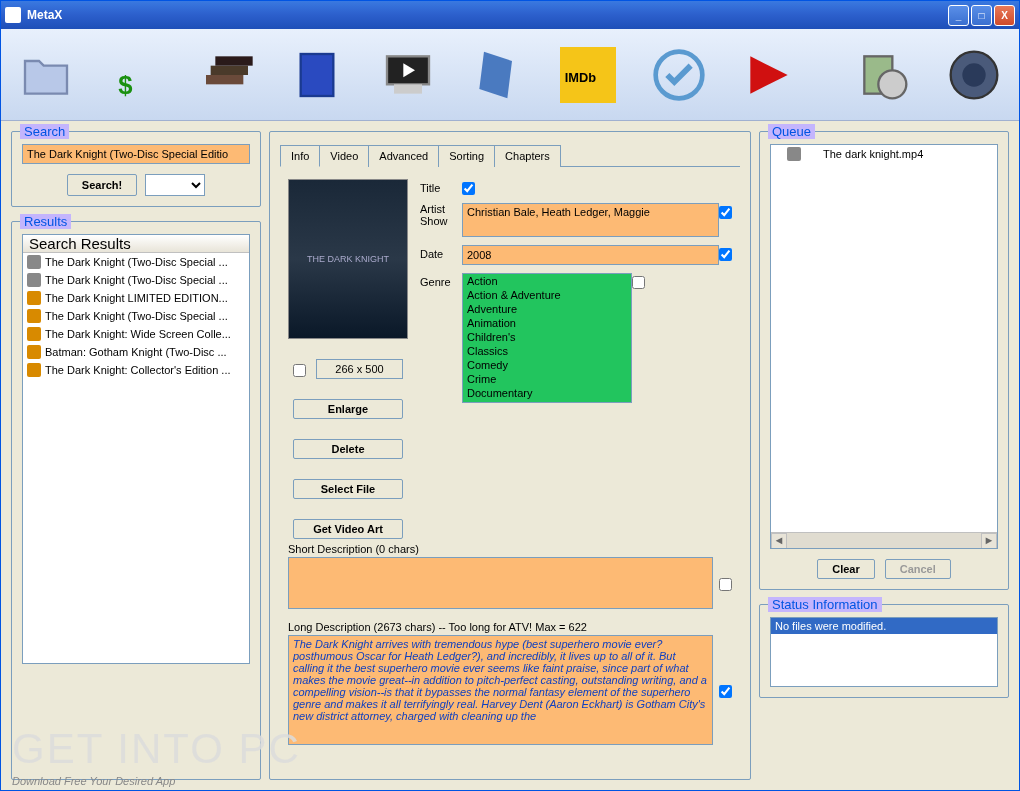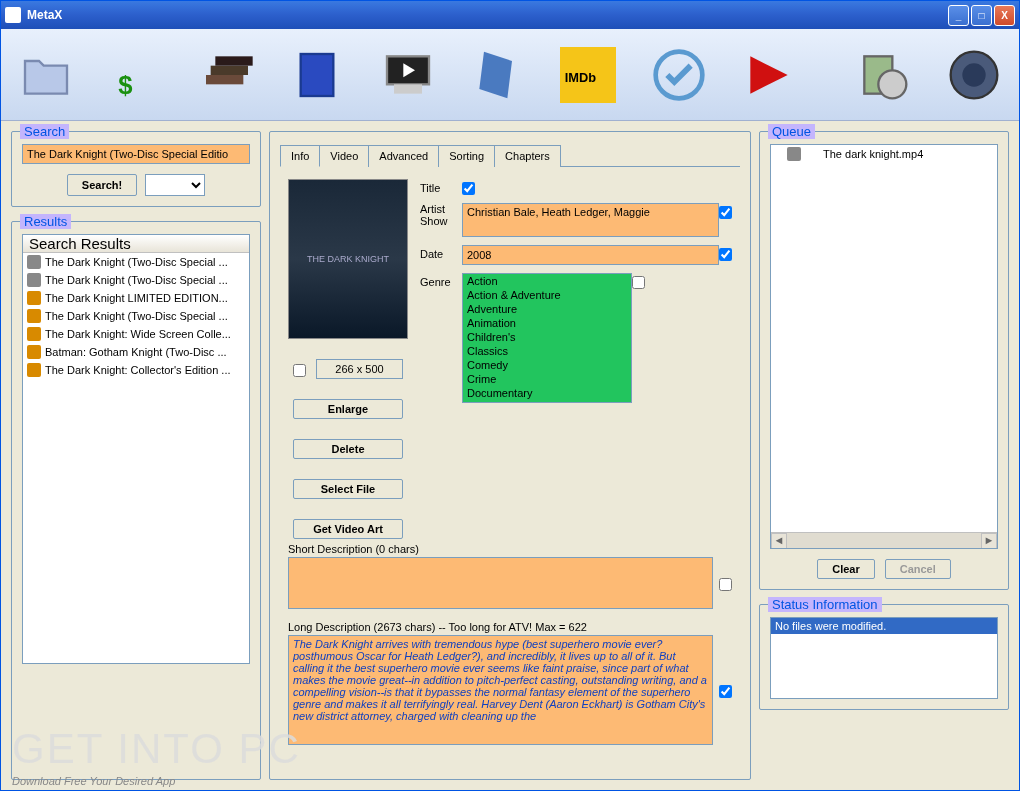--- a/index.html
+++ b/index.html
@@ -47,21 +47,21 @@
 .desc-label { margin-top: 4px; margin-bottom: 2px; }
 .textarea { width: 100%; resize: none; }
 .short-desc { height: 52px; }
 .long-desc { height: 110px; color: #1040c0; font-style: italic; }
 .queue-box { border: 1px solid #7b9ebd; background: white; height: 405px; overflow: auto; position: relative; }
 .queue-item { padding: 2px 16px; display: flex; align-items: center; gap: 22px; }
 .queue-scroll { position: absolute; bottom: 0; left: 0; right: 0; height: 16px; background: #e8e4d8; border-top: 1px solid #c0c0c0; display: flex; }
 .queue-scroll .arr { width: 16px; height: 16px; background: #e8e4d8; border: 1px solid #c0c0c0; cursor: pointer; text-align: center; line-height: 12px; color: #666; }
 .queue-scroll .track { flex: 1; background: #e0dcd0; }
 .queue-btns { display: flex; gap: 10px; justify-content: center; margin-top: 10px; }
-.status-box { border: 1px solid #7b9ebd; background: white; height: 82px; }
+.status-box { border: 1px solid #7b9ebd; background: white; height: 70px; }
 .status-line { background: #316ac5; color: white; padding: 2px 4px; }
 .desc-row { display: flex; gap: 6px; align-items: center; }
 .desc-row .textarea { flex: 1; }
 .watermark { position: absolute; bottom: 18px; left: 12px; color: rgba(220,220,220,0.85); font-size: 42px; font-weight: normal; letter-spacing: 2px; pointer-events: none; font-family: Arial, sans-serif; }
 .watermark-sub { position: absolute; bottom: 4px; left: 12px; color: #888; font-size: 11px; font-style: italic; pointer-events: none; }
 .btn.disabled { color: #999; }
 </style>
 </head>
 <body>
 

